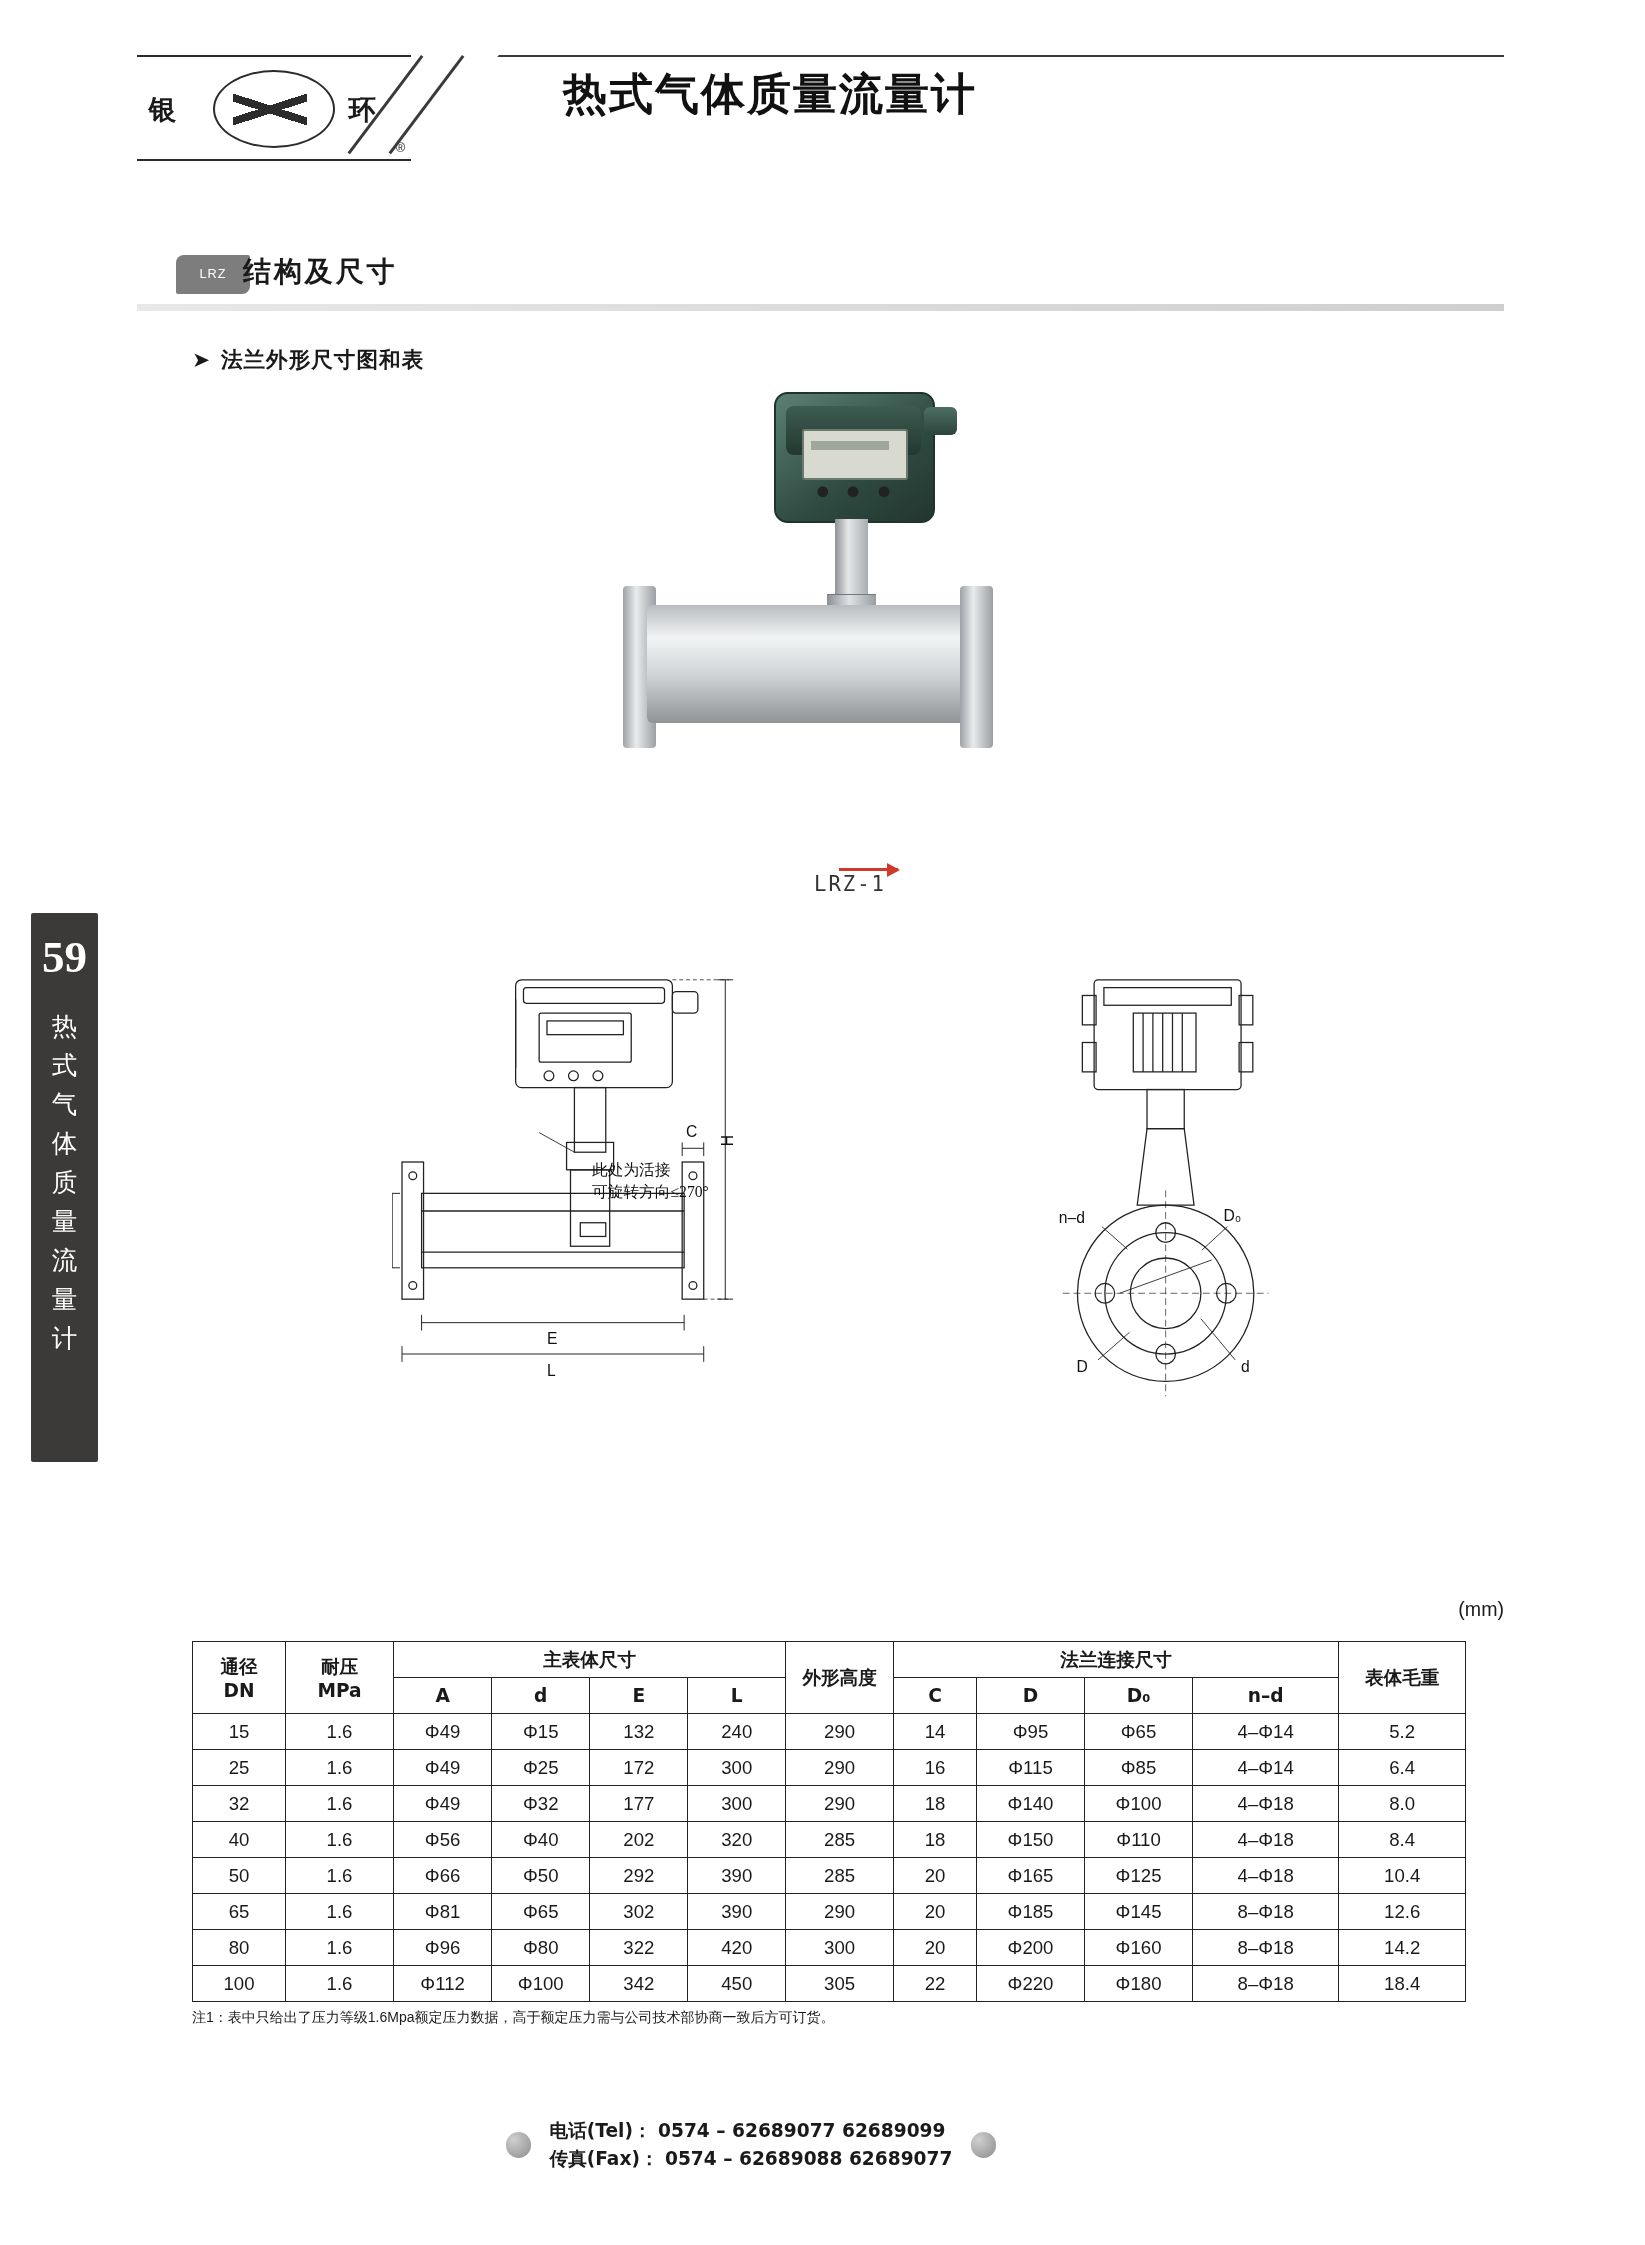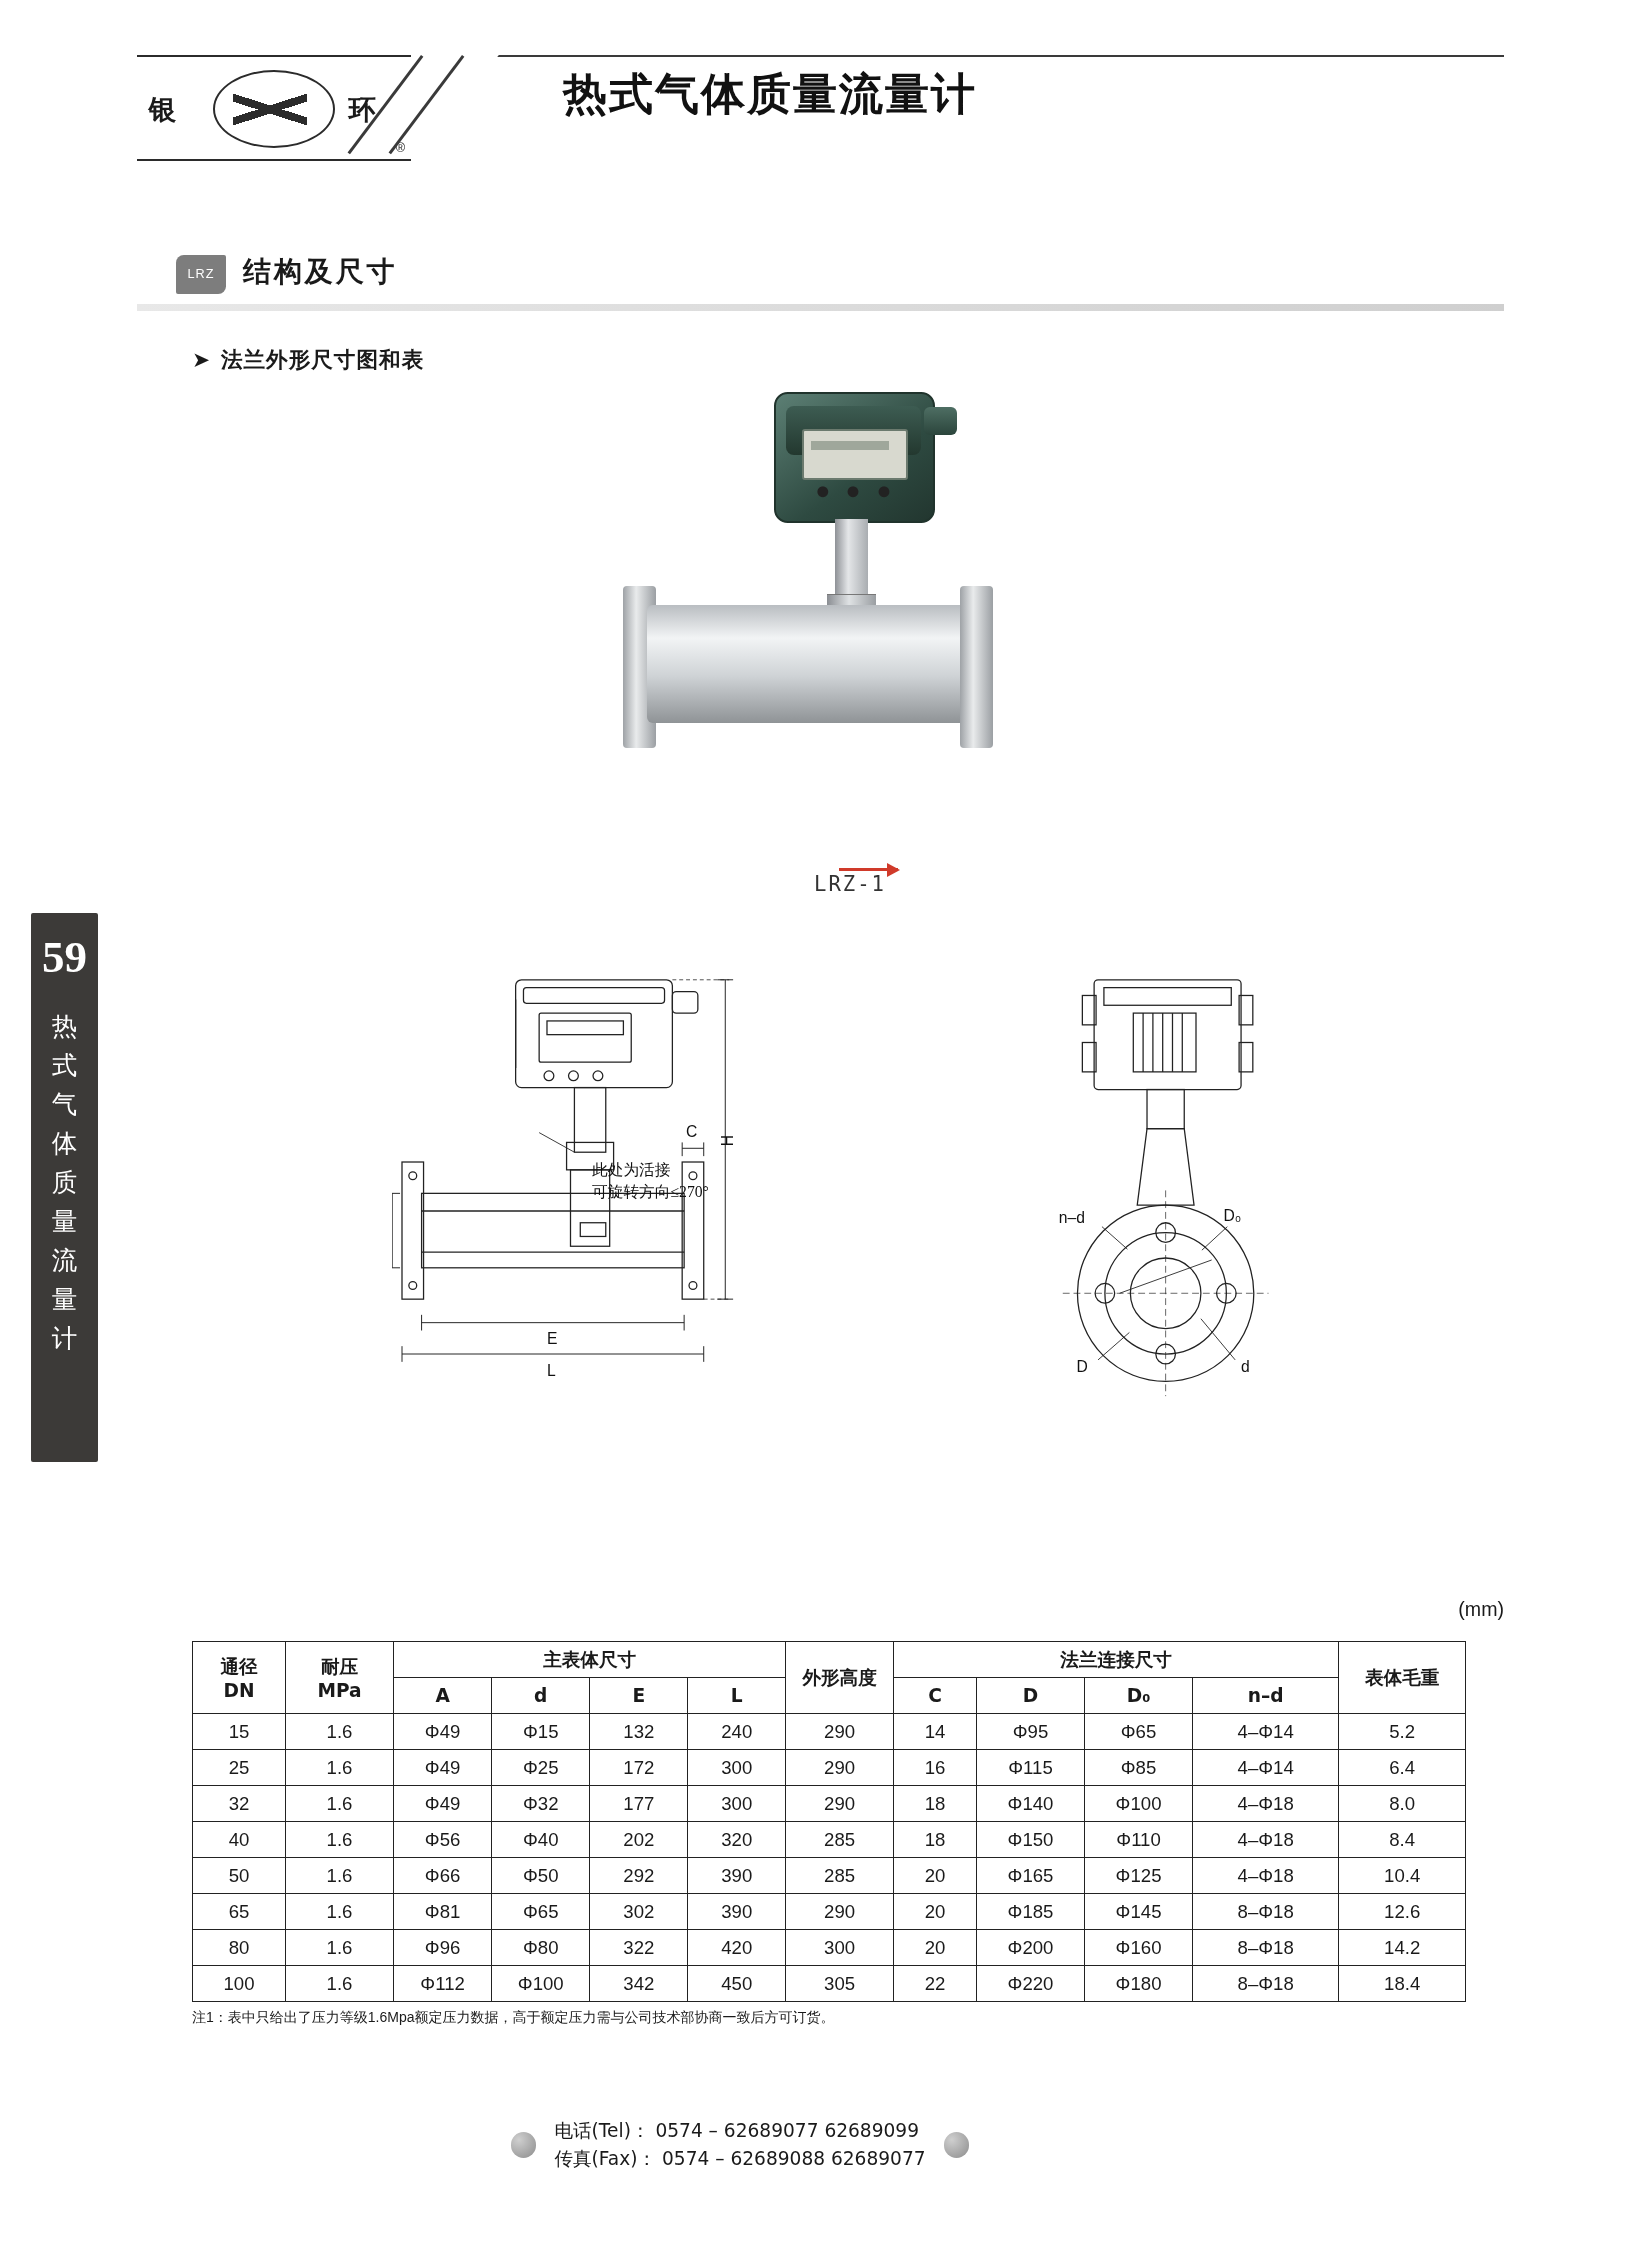--- a/index.html
+++ b/index.html
@@ -23,21 +23,21 @@
      clip-path:polygon(78px 0,100% 0,100% 102px,0 102px);
      border-top:2.9px solid #3a3a3a;border-bottom:2.9px solid #3a3a3a;border-right:0;}
   .band-diag{position:absolute;left:0;top:0;width:118px;height:102px;}
   .band-diag:before{content:"";position:absolute;left:0;top:0;width:2.9px;height:122px;background:#3a3a3a;transform:rotate(37deg);transform-origin:top left;}
   .band-diag:after{content:"";position:absolute;left:41px;top:0;width:2.9px;height:122px;background:#3a3a3a;transform:rotate(37deg);transform-origin:top left;}
   .title-cn{position:absolute;left:142px;top:9.8px;font-size:44px;font-weight:bold;letter-spacing:2px;color:#111;font-family:"DejaVu Sans",sans-serif;}
   .title-en{position:absolute;left:140px;top:51px;font-size:36px;font-weight:bold;color:#111;font-family:"Liberation Serif",serif;}
 
   
   .sec-head{position:absolute;left:137px;top:253px;width:1367px;height:59px;}
-  .sec-badge{position:absolute;left:39px;top:2px;width:50px;height:39px;background:#7d7d7d;border-radius:7.8px 2px 7.8px 2px;color:#fff;font-size:12.7px;text-align:center;line-height:39px;letter-spacing:1px;}
+  .sec-badge{position:absolute;left:39px;top:2px;width:74px;height:39px;background:#7d7d7d;border-radius:7.8px 2px 7.8px 2px;color:#fff;font-size:12.7px;text-align:center;line-height:39px;letter-spacing:1px;}
   .sec-title{position:absolute;left:106px;top:0px;font-size:28px;font-weight:bold;letter-spacing:2.9px;font-family:"DejaVu Sans",sans-serif;}
   .sec-rule{position:absolute;left:0;top:51px;width:1367px;height:6.9px;background:linear-gradient(to right,#e8e8e8,#cfcfcf);}
 
   .sub-head{position:absolute;left:192px;top:345px;font-size:21.6px;font-weight:bold;letter-spacing:1px;font-family:"DejaVu Sans",sans-serif;}
   .sub-head .arrow{margin-right:9.8px;}
 
   
   .side-tab{position:absolute;left:31px;top:913px;width:67px;height:549px;background:#3c3a38;border-radius:2px;}
   .side-num{position:absolute;left:0;top:17.6px;width:67px;text-align:center;color:#fff;font-size:45px;font-weight:bold;font-family:"Liberation Serif",serif;}
   .side-text{position:absolute;left:0;top:94px;width:67px;color:#fff;font-size:25.5px;line-height:39px;text-align:center;font-family:"DejaVu Sans",sans-serif;}
@@ -75,21 +75,21 @@
 
   
   .mm-unit{position:absolute;right:142px;top:1598px;font-size:19.6px;font-family:"Liberation Sans",sans-serif;}
   table.dims{position:absolute;left:192px;top:1625px;border-collapse:collapse;width:1274px;font-size:18.6px;margin-top:16px;}
   table.dims th,table.dims td{border:1.5px solid #222;text-align:center;padding:0;height:35px;font-weight:normal;}
   table.dims th{font-weight:bold;font-family:"DejaVu Sans",sans-serif;}
   table.dims td{font-family:"Liberation Sans",sans-serif;}
   .tbl-note{position:absolute;left:192px;top:2009px;font-size:14px;font-family:Liberation Sans, sans-serif;}
 
   
-  .footer{position:absolute;left:5px;top:2117px;width:1470px;text-align:center;}
+  .footer{position:absolute;left:16px;top:2117px;width:1470px;text-align:center;font-weight:bold;}
   .f-dot{display:inline-block;width:25.5px;height:25.5px;border-radius:50%;background:radial-gradient(circle at 7.8px 7.8px,#cfcfcf,#8c8c8c);vertical-align:middle;margin:0 13.7px;}
   .f-lines{display:inline-block;text-align:left;font-size:18.6px;line-height:28px;vertical-align:middle;font-family:"DejaVu Sans",sans-serif;}
 </style>
 </head>
 <body>
 
 <div class="header">
   <div class="logo-box">
     <span class="logo-cn-left">银</span>
     <span class="logo-mark"></span>

